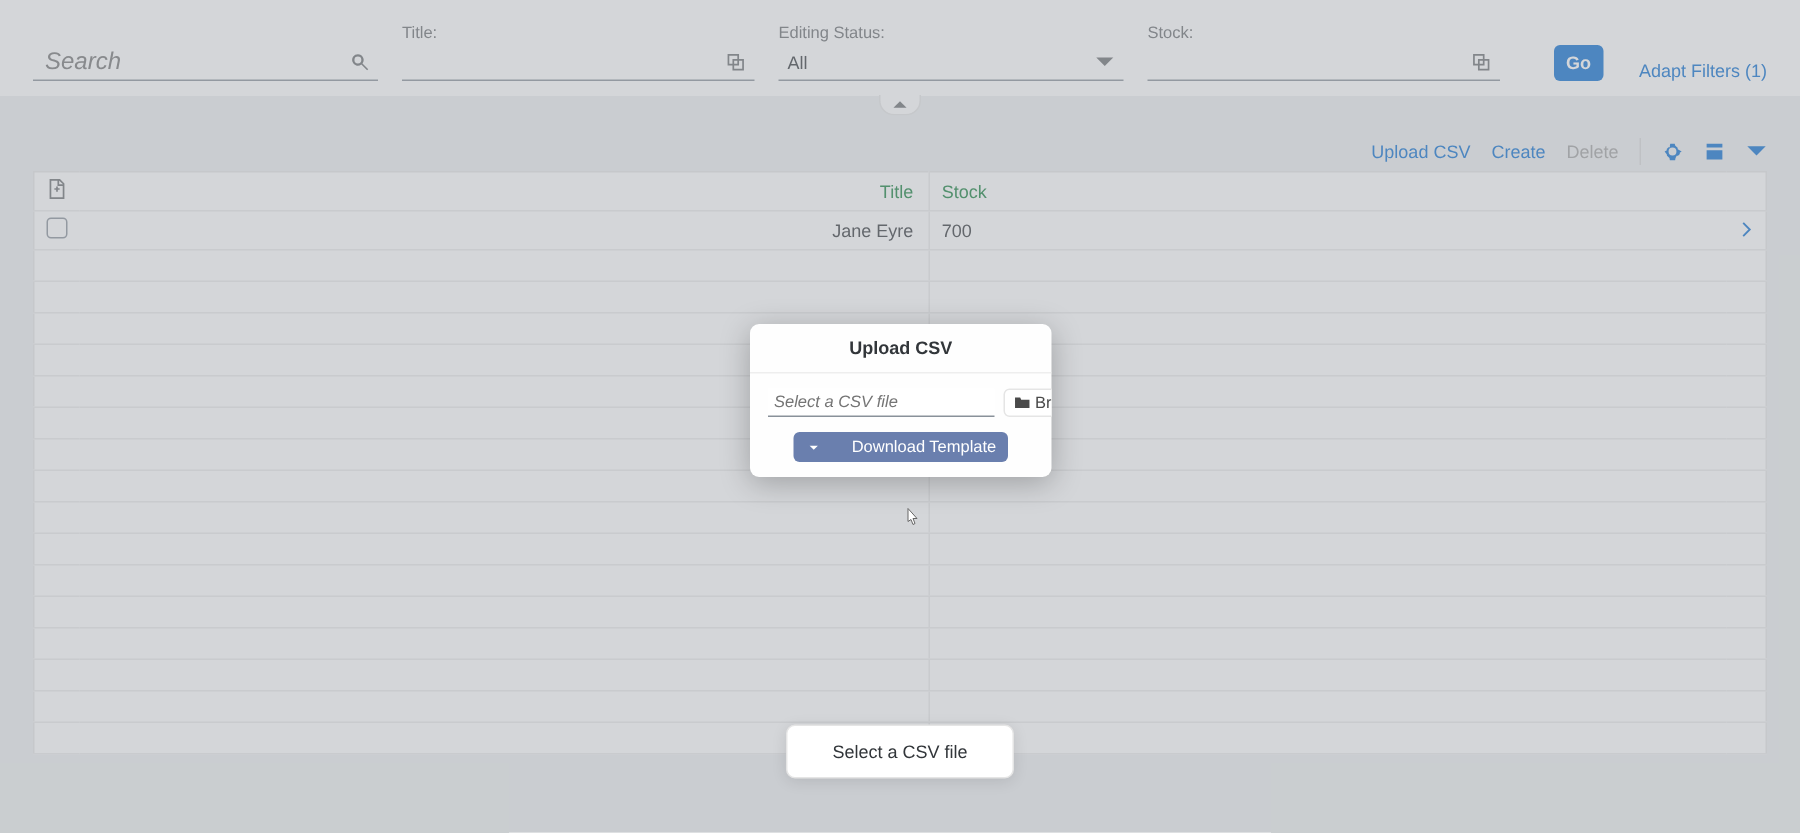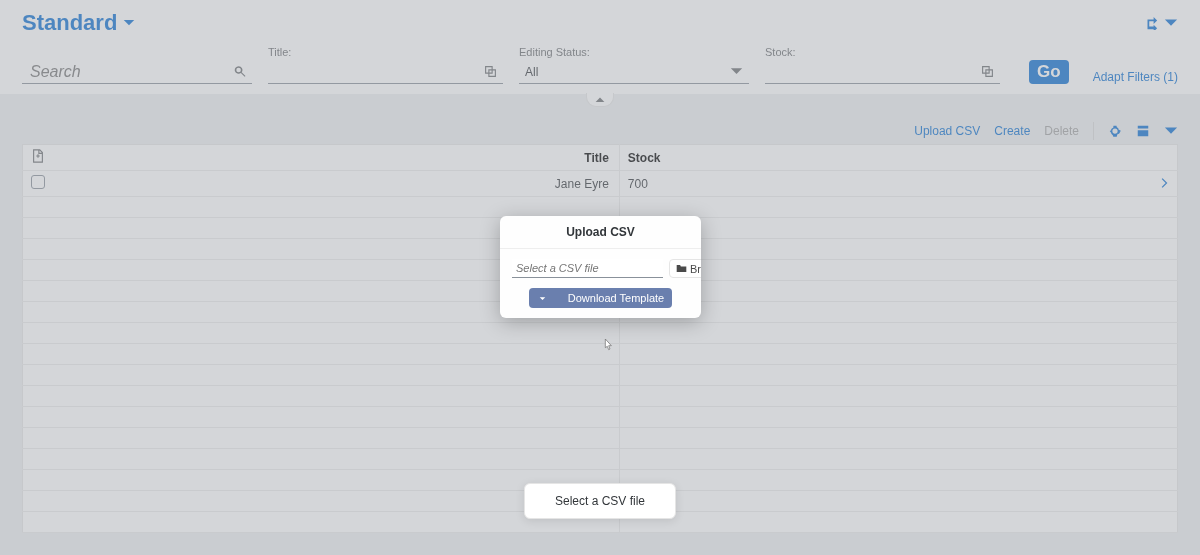--- a/index.html
+++ b/index.html
@@ -53,21 +53,21 @@
     }
     .field .combo { font-size:12px; color:#32363a; flex:1; }
     .field svg { width:13px; height:13px; fill:#6a6d70; }
     .search-field { width:230px; }
     .status-field { width:230px; }
     .title-field { width:235px; }
     .stock-field { width:235px; }
 
     .go-btn {
       background:#0a6ed1; color:#fff; border:none; border-radius:4px;
-      height:24px; padding:0 8px; font-size:17px; font-weight:600; margin-left:auto;
+      height:24px; padding:0 8px; font-size:12px; font-weight:600; margin-left:auto;
     }
     .adapt {
       color:#0a6ed1; font-size:12px; margin-left:8px;
     }
 
     .chevron-bar {
       display:flex; justify-content:center;
       position:relative; top:-1px;
     }
     .chevron-pill {
@@ -92,21 +92,21 @@
     .table {
       background:#fff;
       border:1px solid #e5e5e5; width:100%;
       border-collapse:collapse;
     }
     .thead-row { border-bottom:1px solid #e0e0e0; }
     .th, .td {
       padding:4px 8px; font-size:12px; border-bottom:1px solid #ececec;
       text-align:left; height:21px;
     }
-    .th { color:#000000; font-weight:700; }
+    .th { color:#15803d; font-weight:400; }
     .check-col { width:34px; text-align:center; }
     .title-col { text-align:right; padding-right:10px; }
     .stock-col { border-left:1px solid #ececec; }
     .chev-col { width:30px; text-align:center; }
     .chev-col svg { width:10px; height:10px; fill:#0a6ed1; }
     .cb { width:14px; height:14px; border:1px solid #89919a; border-radius:3px; display:inline-block; background:#fff;}
     .new-icon svg { width:14px; height:14px; fill:#6a6d70; }
 
     .row-highlight { border-right:3px solid #0a6ed1; }
 
@@ -164,36 +164,20 @@
     }
 
     .cursor {
       position:absolute; left:600px; top:336px; z-index:200; width:16px; height:18px;
     }
   </style>
 </head>
 <body>
 
 <div class="header">
-  <div class="title-row">
-    <div class="page-title">
-      <span>Standard</span>
-      <svg viewBox="0 0 16 16">
-          <path d="M1 4l7 7 7-7"></path>
-        </svg>
-    </div>
-    <div class="share">
-      <svg viewBox="0 0 16 16">
-          <path d="M11 1l4 4-4 4V6H6v6h5v-2l4 4-4 4v-3H4V4h7z"></path>
-        </svg>
-      <svg viewBox="0 0 16 16">
-          <path d="M1 4l7 7 7-7"></path>
-        </svg>
-    </div>
-  </div>
 
   <div class="filters-row">
     <div class="filter">
       <div class="field search-field">
         <input placeholder="Search" style="">
         <svg viewBox="0 0 16 16">
             <path d="M6 1a5 5 0 014 8l5 5-1 1-5-5a5 5 0 11-3-9zm0 2a3 3 0 100 6 3 3 0 000-6z"></path>
           </svg>
       </div>
     </div>

